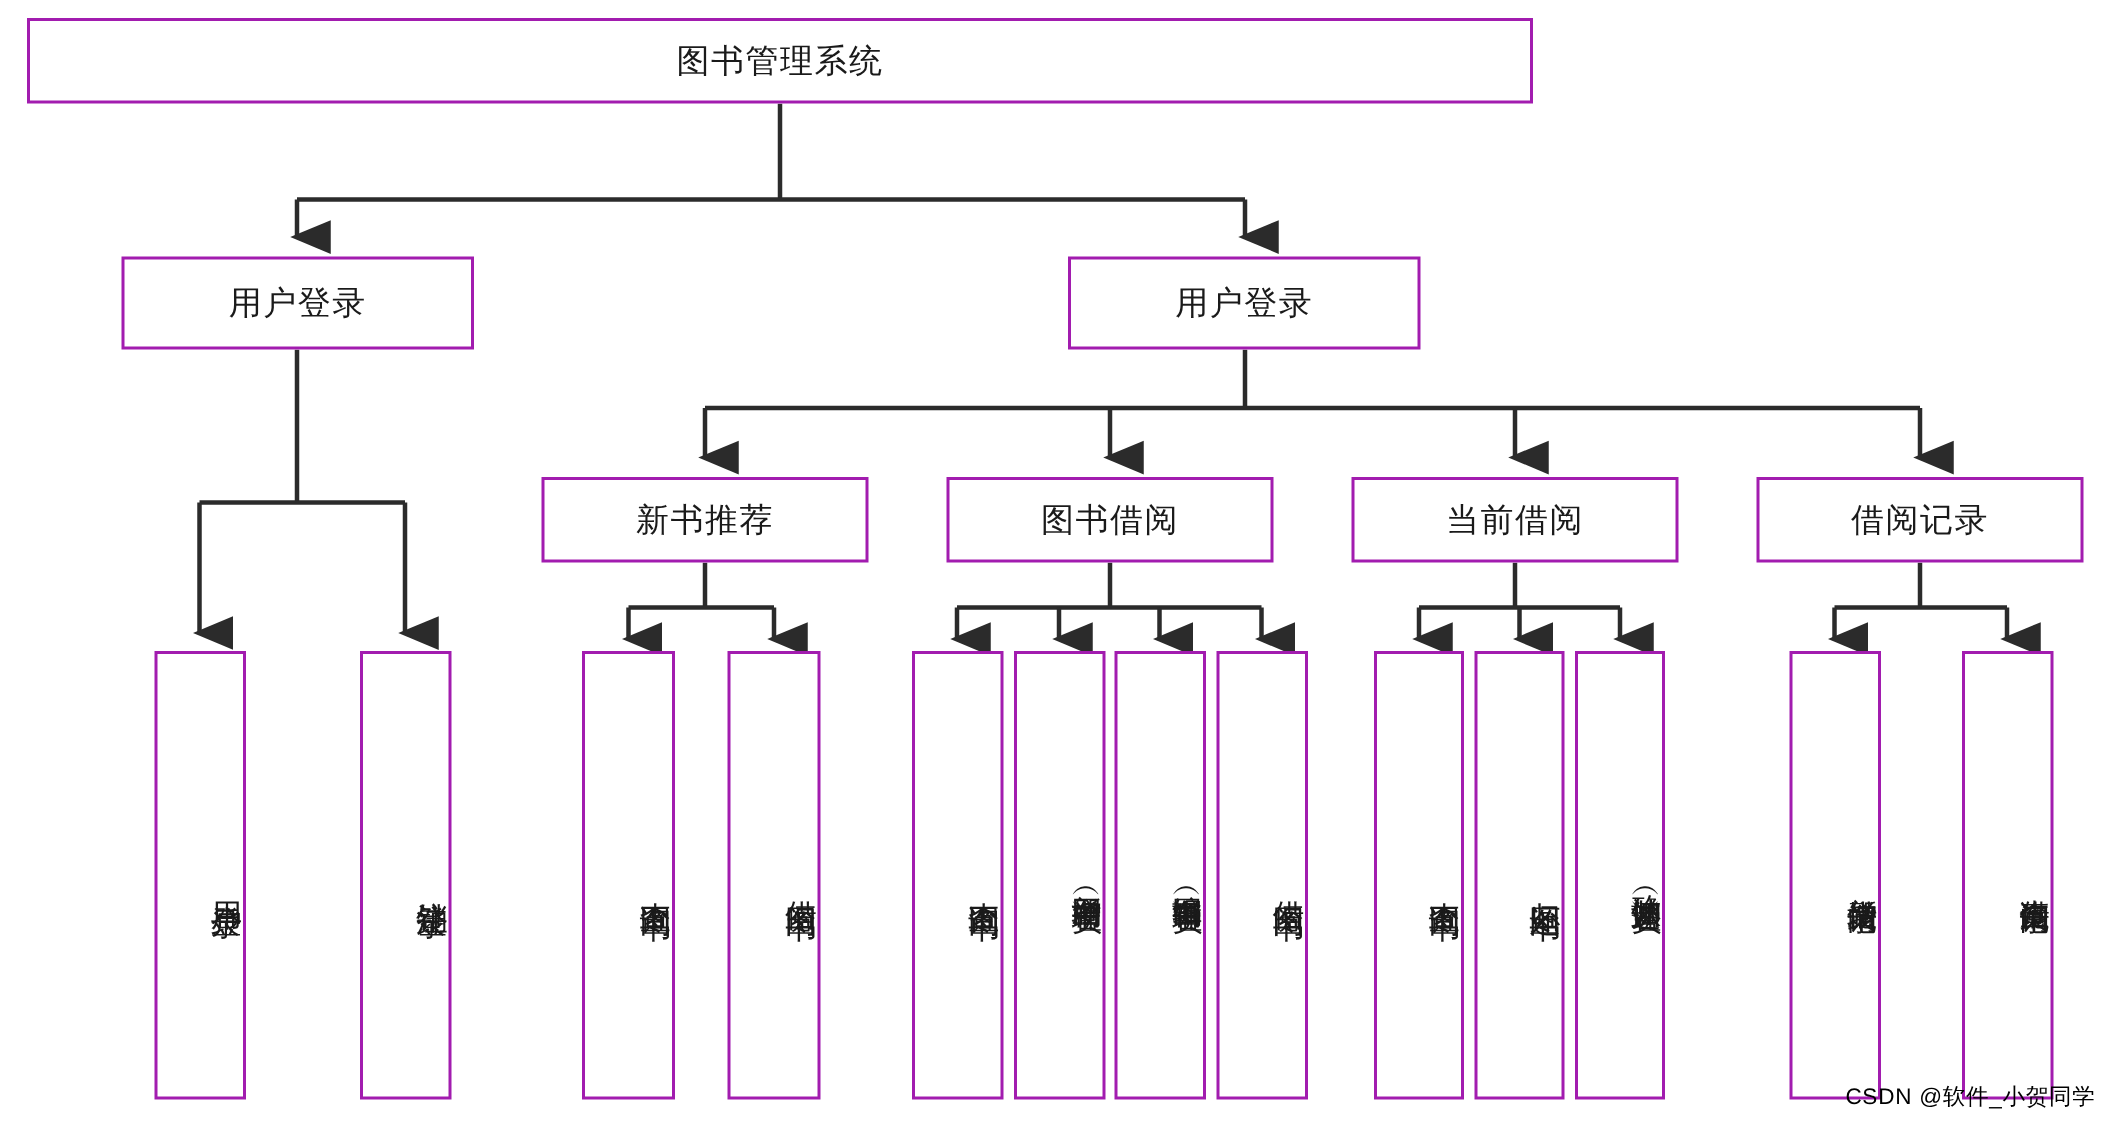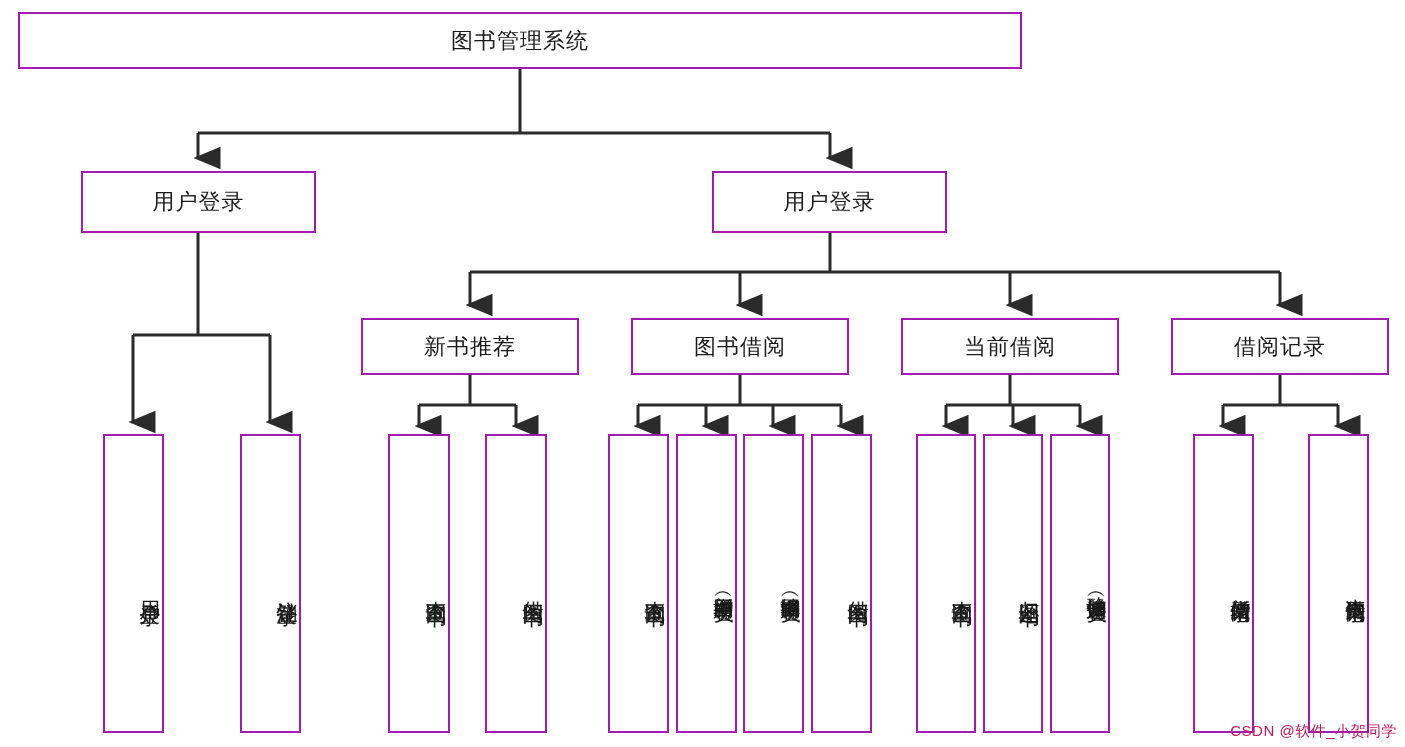--- a/index.html
+++ b/index.html
@@ -56,21 +56,21 @@
     letter-spacing: 1px;
   }
   .label {
     display: block;
   }
   #watermark {
     position: absolute;
     right: 8px;
     bottom: 6px;
     font-size: 15px;
-    color: #be185d;
+    color: #000000;
     letter-spacing: 0.5px;
     white-space: nowrap;
   }
 </style>
 </head>
 <body>
 
 <div id="canvas">
 
   <svg id="wires" viewBox="0 0 1405 747">

